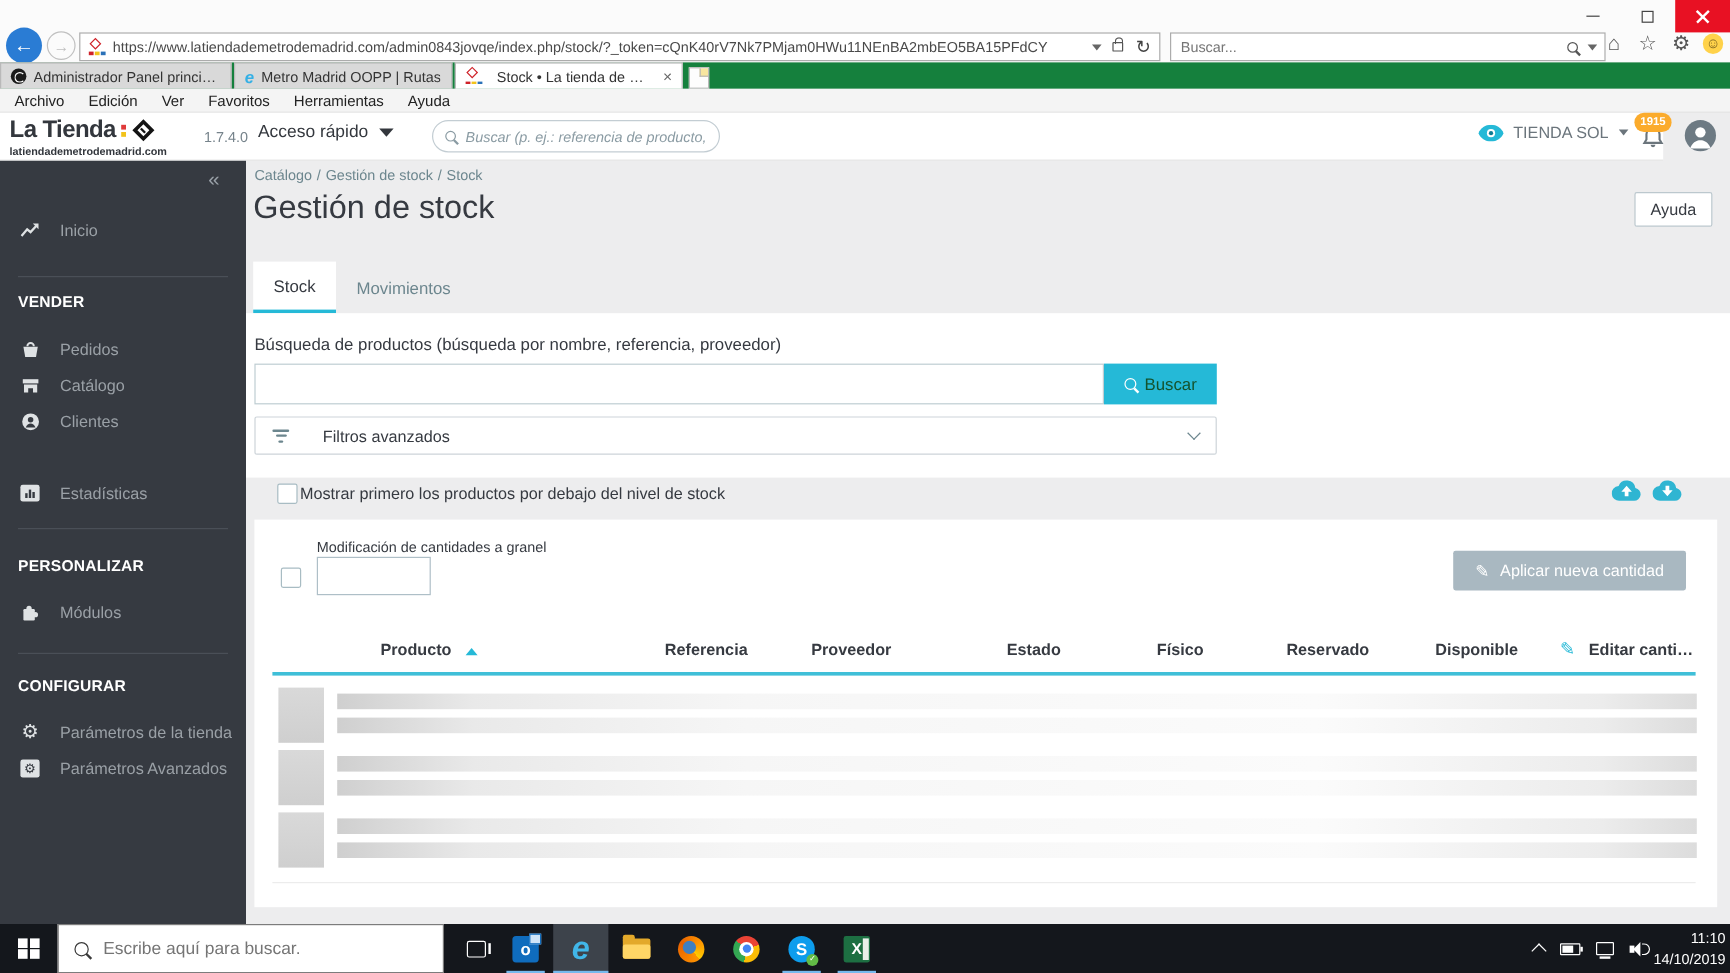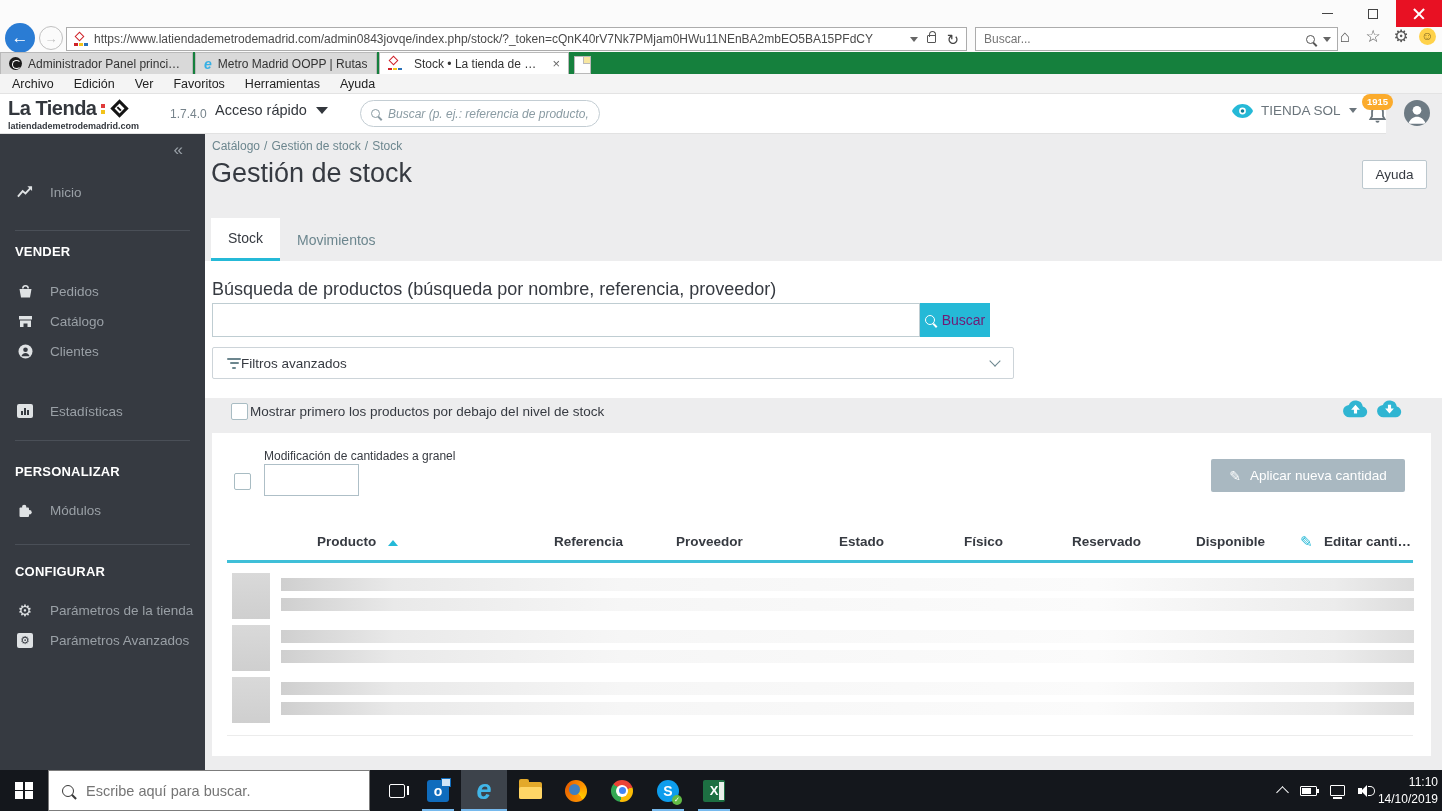--- a/index.html
+++ b/index.html
@@ -84,25 +84,25 @@
   
   .main { position:absolute; left:205px; top:134px; width:1237px; height:636px; background:#ededee; }
   .crumbs { position:absolute; left:7px; top:5px; font-size:12px; color:#6c868e; }
   .crumbs span { margin:0 4px; }
   .page-title { position:absolute; left:6px; top:24px; font-size:27px; color:#363a41; font-weight:400; }
   .help-btn { position:absolute; left:1157px; top:26px; width:65px; height:29px; background:#fff; border:1px solid #bcc8ce; border-radius:2px; font-size:13.5px; color:#363a41; display:flex; align-items:center; justify-content:center; }
   .tabs { position:absolute; left:6px; top:84px; height:43px; display:flex; }
   .tab { padding:0 17px; display:flex; align-items:center; font-size:14px; color:#6c868e; }
   .tab.active { background:#fff; color:#363a41; border-bottom:3px solid #25b9d7; }
   .sheet { position:absolute; left:0; top:127px; width:1237px; height:137px; background:#fff; }
-  .search-label { position:absolute; left:7px; top:145px; font-size:18px; color:#363a41; }
+  .search-label { position:absolute; left:7px; top:145px; font-size:14px; color:#363a41; }
   .prod-search { position:absolute; left:7px; top:169px; width:708px; height:34px; border:1px solid #bfcdd2; background:#fff; font-size:13px; padding:0 8px; outline:0; font-family:inherit; color:#363a41; }
-  .buscar-btn { position:absolute; left:715px; top:169px; width:70px; height:34px; background:#25b9d7; color:#701a75; border:0; font-size:14px; display:flex; align-items:center; justify-content:center; gap:7px; }
+  .buscar-btn { position:absolute; left:715px; top:169px; width:94px; height:34px; background:#25b9d7; color:#14532d; border:0; font-size:14px; display:flex; align-items:center; justify-content:center; gap:7px; }
   .buscar-btn .mag { border-color:#fff; width:10px; height:10px; } .buscar-btn .mag:after { background:#fff; }
-  .filters-bar { position:absolute; left:7px; top:213px; width:802px; height:32px; background:#fff; border:1px solid #cdd4d9; border-radius:2px; display:flex; align-items:center; padding:0 14px; gap:0; }
+  .filters-bar { position:absolute; left:7px; top:213px; width:802px; height:32px; background:#fff; border:1px solid #cdd4d9; border-radius:2px; display:flex; align-items:center; padding:0 14px; gap:28px; }
   .filter-ic { display:flex; flex-direction:column; gap:2.5px; width:14px; align-items:center; }
   .filter-ic i { height:2px; background:#6c868e; display:block; border-radius:1px; }
   .filter-ic i:nth-child(1){width:14px;} .filter-ic i:nth-child(2){width:9px;} .filter-ic i:nth-child(3){width:4px;}
   .filters-bar .lbl { font-size:13.5px; color:#363a41; }
   .chev { width:8px; height:8px; border-right:1.8px solid #6c868e; border-bottom:1.8px solid #6c868e; transform:rotate(45deg); margin-left:auto; margin-top:-4px; }
   .cbx { width:17px; height:17px; background:#fff; border:1px solid #a8bcc3; border-radius:2px; }
   .lowstock-row { position:absolute; left:26px; top:269px; display:flex; align-items:center; gap:2px; }
   .lowstock-row .txt { font-size:13.5px; color:#363a41; }
   .clouds { position:absolute; left:1138px; top:266px; display:flex; gap:9px; }
 

